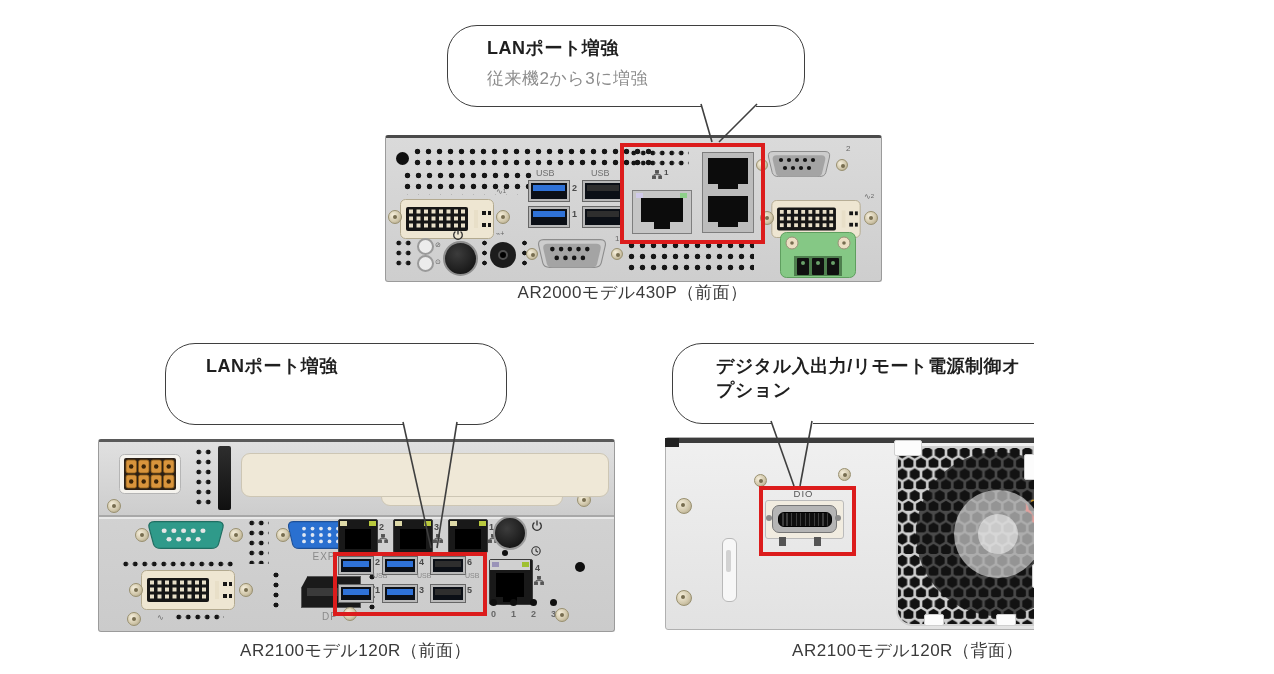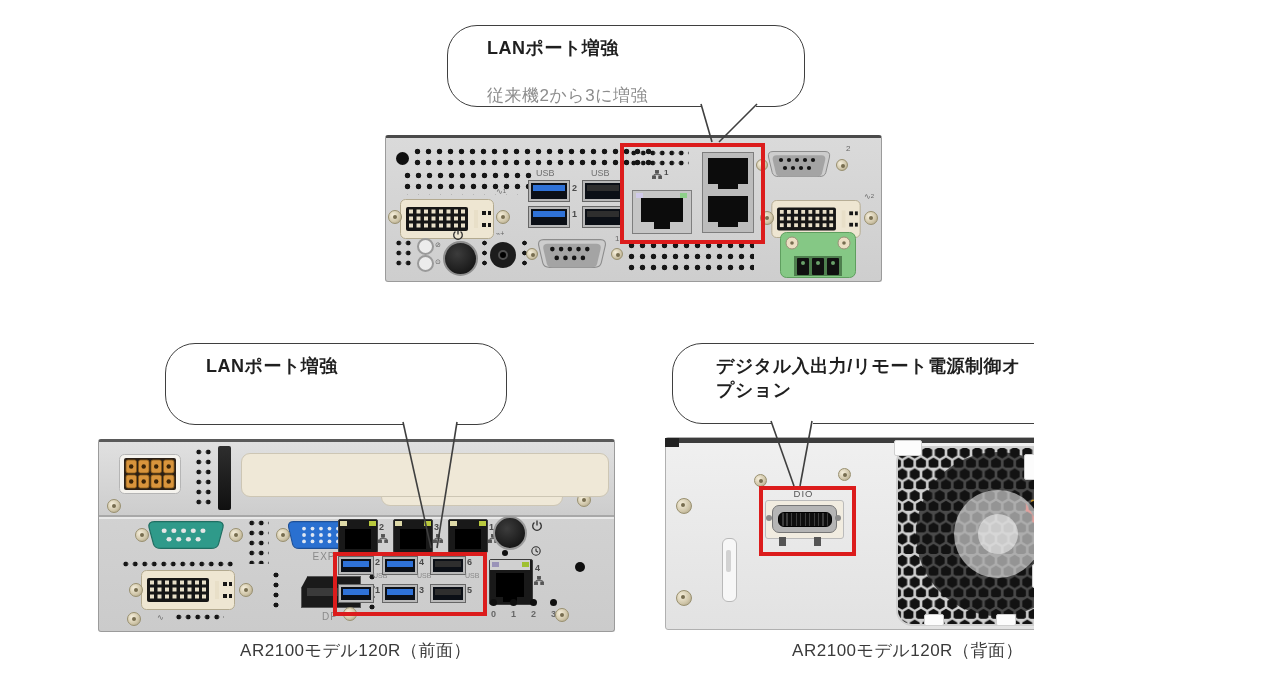--- a/index.html
+++ b/index.html
@@ -133,21 +133,21 @@
           <polygon points="6.25,0.8 11.2,3.8 11.2,9.6 6.25,12.6 1.3,9.6 1.3,3.8"></polygon>
           <polygon points="0,11.6 4.95,14.6 4.95,20.4 0,23.4 -4.95,20.4 -4.95,14.6"></polygon>
           <polygon points="12.5,11.6 17.45,14.6 17.45,20.4 12.5,23.4 7.55,20.4 7.55,14.6"></polygon>
         </g>
       </pattern>
     </defs>
   </svg>
 
   <div class="bubble" style="left:447px;top:25px;width:356px;height:80px;"></div>
   <div class="b-title" style="left:487px;top:36px;">LANポート増強</div>
-  <div class="b-sub" style="left:487px;top:84px;">従来機2から3に増強</div>
+  <div class="b-sub" style="left:487px;top:67px;">従来機2から3に増強</div>
   <div class="tailmask" style="left:702px;top:102px;width:54px;height:6px;"></div>
   <svg class="tail" style="left:690px;top:100px;" width="75" height="48">
     <line x1="11" y1="4" x2="22" y2="42" stroke="#3f3f3f" stroke-width="1.6"></line>
     <line x1="67" y1="4" x2="29" y2="42" stroke="#3f3f3f" stroke-width="1.6"></line>
   </svg>
 
   <div class="panel" style="left:385px;top:135px;width:495px;height:143px;background:linear-gradient(#dadada,#cecece);border-top:3px solid #4a4a4a;">
     <div class="dot" style="left:10px;top:14px;width:13px;height:13px;"></div>
     <div class="vents" style="left:26px;top:8px;width:240px;height:24px;"></div>
     <div class="vents" style="left:16px;top:32px;width:130px;height:25px;"></div>
@@ -247,20 +247,21 @@
     <svg class="abs" style="left:150px;top:100px;" width="72" height="31" viewBox="0 0 66 28" preserveAspectRatio="none">
       <use href="#dsubBody" fill="#cdcdcd" stroke="#8d8d8d"></use>
       <use href="#dsubBody" transform="translate(4.6,3.9) scale(0.86)" fill="#a4a4a4"></use>
       <use href="#pins9" fill="#141414"></use>
     </svg>
     <div class="screw" style="left:140px;top:110px;width:10px;height:10px;"></div>
     <div class="screw" style="left:225px;top:110px;width:10px;height:10px;"></div>
     <span class="tiny" style="left:229px;top:97px;">1</span>
     <div class="vents" style="left:240px;top:102px;width:128px;height:32px;"></div>
   </div>
+  <div class="caption" style="left:385px;top:281px;width:495px;">AR2000モデル430P（前面）</div>
 
   <div class="bubble" style="left:165px;top:343px;width:340px;height:80px;"></div>
   <div class="b-title" style="left:206px;top:354px;">LANポート増強</div>
   <div class="tailmask" style="left:404px;top:420px;width:52px;height:6px;"></div>
   <svg class="tail" style="left:395px;top:415px;" width="70" height="140">
     <line x1="8" y1="7" x2="36" y2="133" stroke="#3f3f3f" stroke-width="1.6"></line>
     <line x1="62" y1="7" x2="42" y2="133" stroke="#3f3f3f" stroke-width="1.6"></line>
   </svg>
 
   <div class="panel" style="left:98px;top:439px;width:515px;height:189px;background:linear-gradient(#d6d6d6,#cbcbcb);border-top:3px solid #5a5a5a;">

